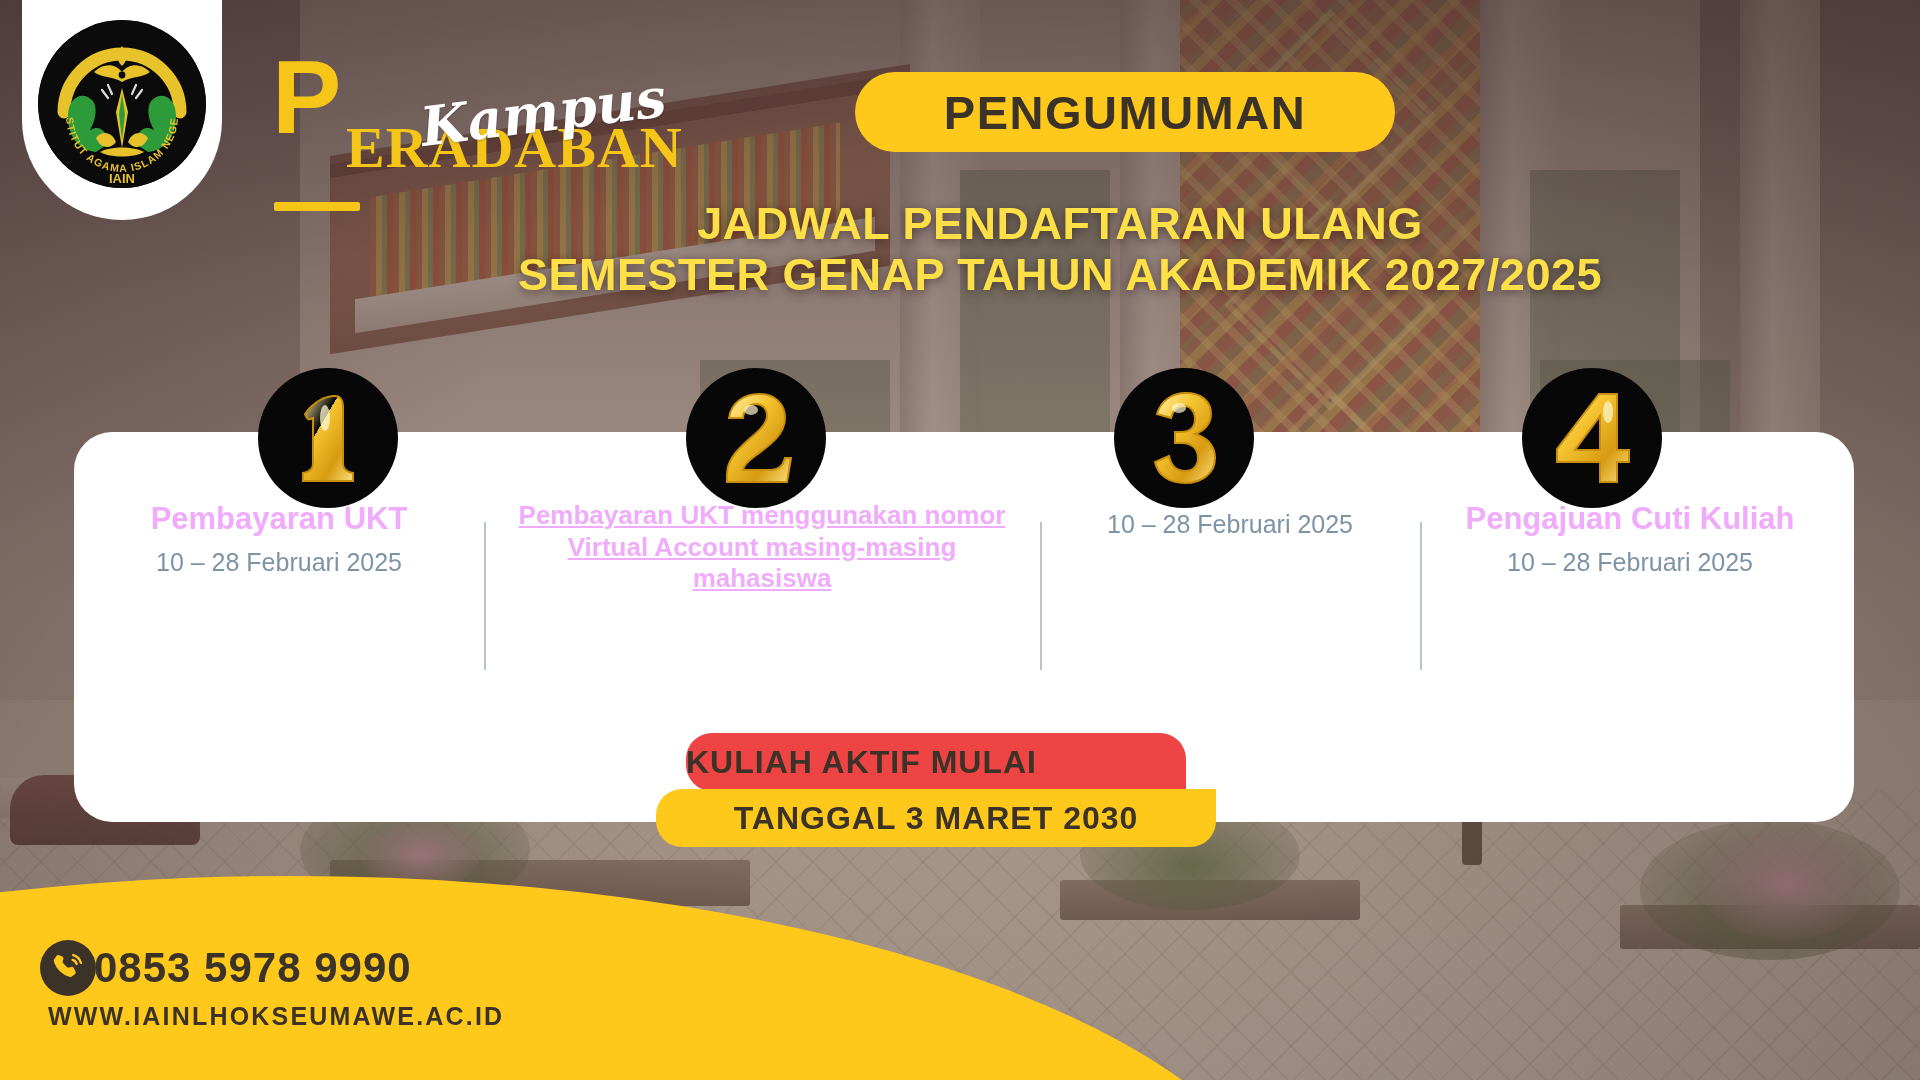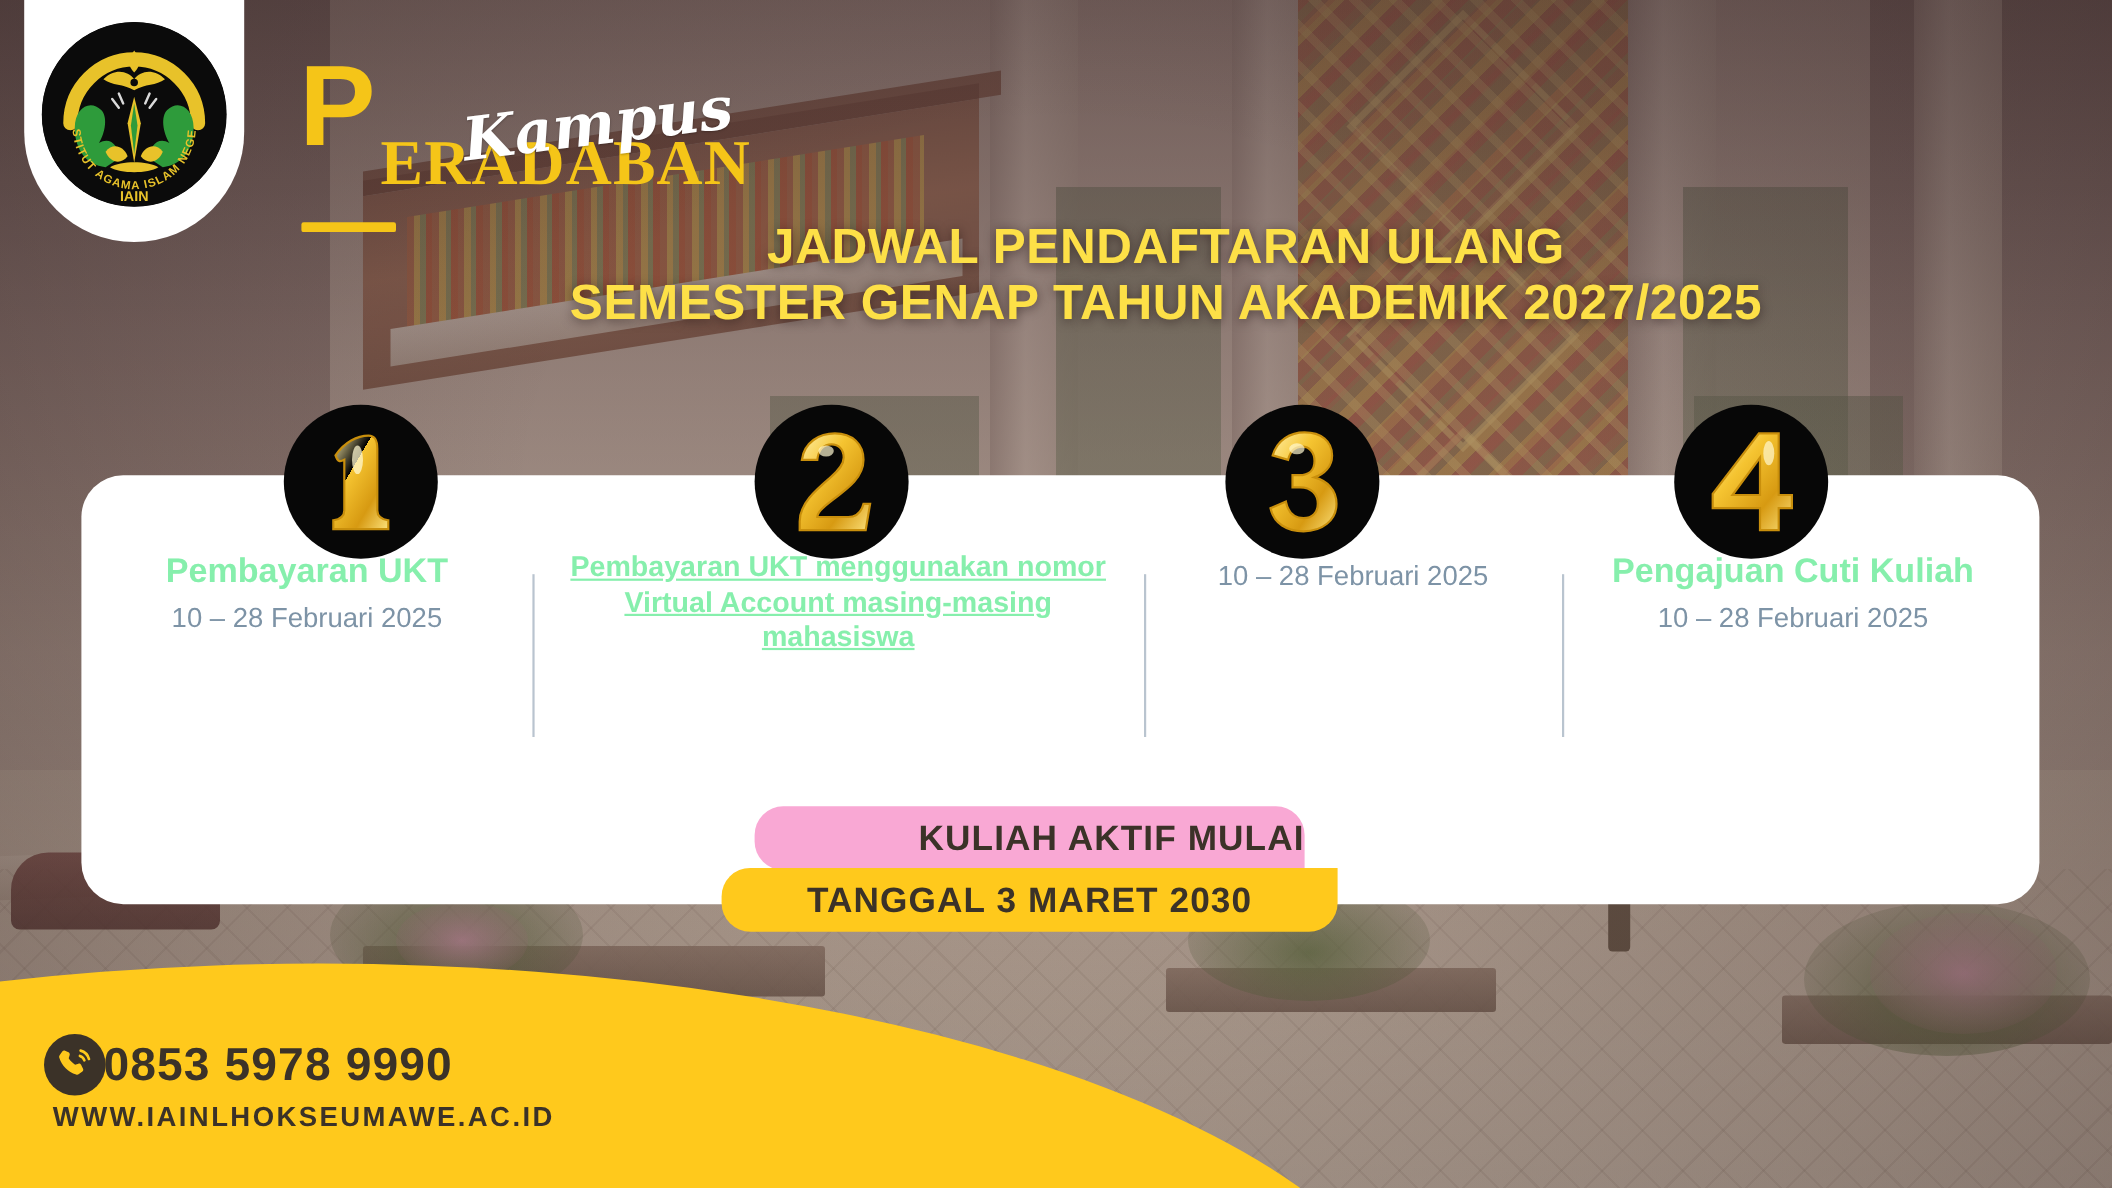--- a/index.html
+++ b/index.html
@@ -245,37 +245,37 @@
     flex:0 0 auto;
     padding:0 12px;
     text-align:center;
     position:relative;
   }
   .step-col + .step-col::before {
     content:""; position:absolute; left:0; top:22px;
     width:2px; height:148px; background:#b9c4cf;
   }
   .step-title {
-    font-size:31px; font-weight:700; color:#86efac;
+    font-size:31px; font-weight:700; color:#f0abfc;
     line-height:1.22;
   }
   .step-title.small { font-size:26px;text-decoration:underline; }
   .step-date {
     margin-top:10px;
     font-size:25px; color:#7d93a6; font-weight:400;
   }
 
   
   .callout { position:absolute; left:686px; top:733px; z-index:9; }
   .callout .row1 {
     position:relative;
     width:500px; height:58px;
-    background:#f9a8d4;
+    background:#ef4444;
     border-radius:26px 26px 0 26px;
-    display:flex; align-items:center; justify-content:flex-end;
+    display:flex; align-items:center; justify-content:flex-start;
   }
   .callout .row2 {
     position:relative; left:-30px;
     width:560px; height:58px;
     background:#FFC91C;
     border-radius:26px 0 26px 26px;
     display:flex; align-items:center; justify-content:center;
     margin-top:-2px;
   }
   .callout span {
@@ -402,20 +402,23 @@
     </svg>
   </div>
 
   <div class="brand">
     <div class="brand-p">P</div>
     <div class="brand-rest">ERADABAN</div>
     <div class="brand-script">Kampus</div>
     <div class="brand-underline"></div>
   </div>
 
+  <div class="badge-pengumuman">
+    <span>PENGUMUMAN</span>
+  </div>
 
   <div class="headline">
     <span class="l1">JADWAL PENDAFTARAN ULANG</span>
     <span class="l2">SEMESTER  GENAP TAHUN AKADEMIK 2027/2025</span>
   </div>
 
   <div class="card"></div>
 
   <div class="num" style="left:258px;">
     <svg width="90" height="100" viewBox="0 0 90 100">

